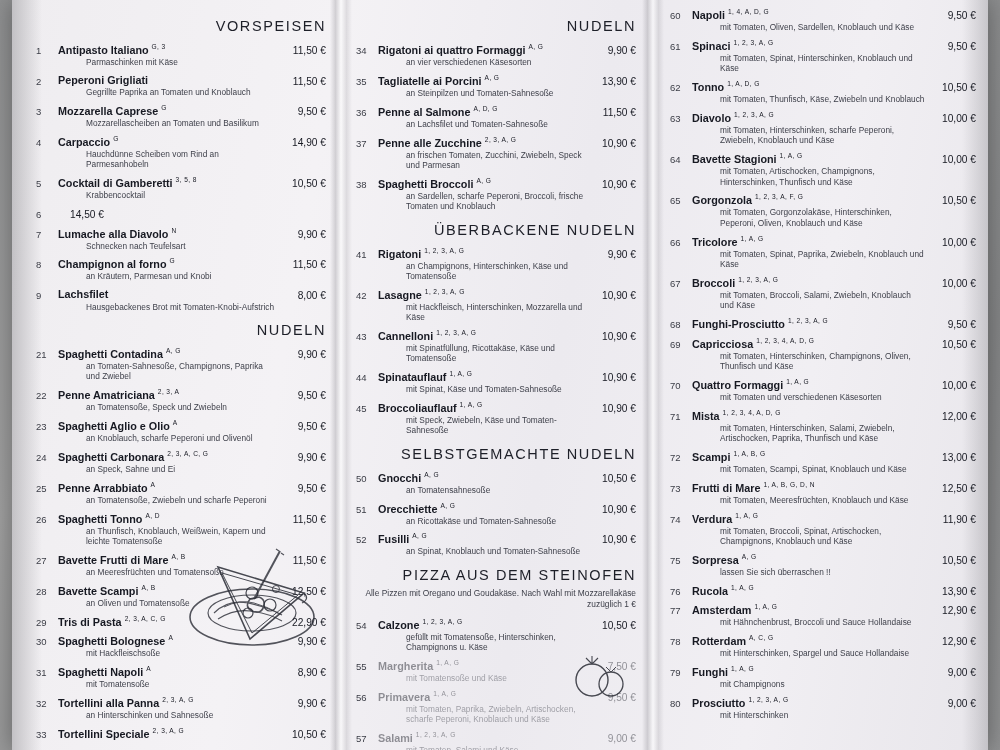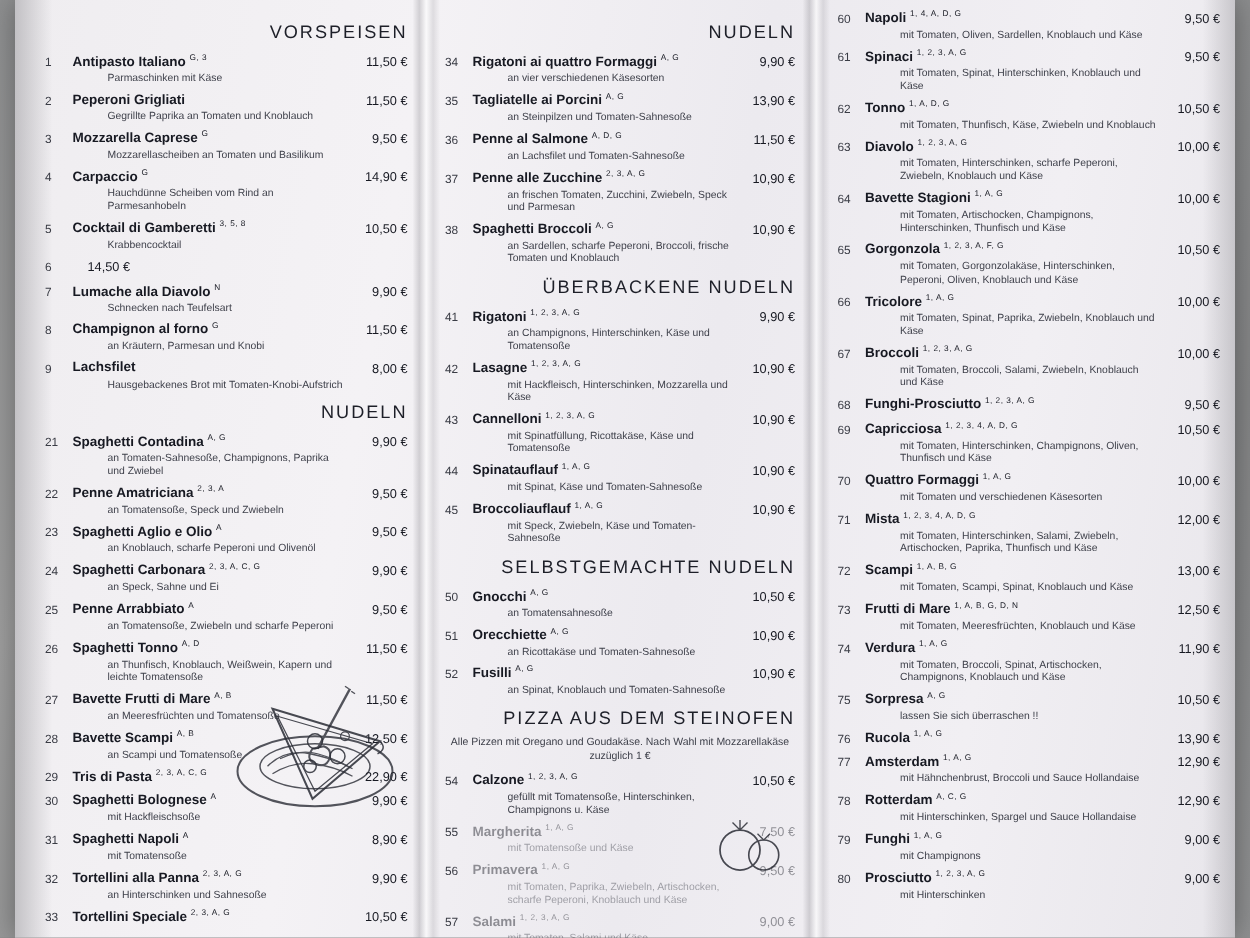--- a/index.html
+++ b/index.html
@@ -36,21 +36,21 @@
     text-align:right;font-size:14.5px;letter-spacing:1.6px;font-weight:400;
     margin:10px 0 9px 0;color:#1d1f28;text-transform:uppercase;
   }
   .item{position:relative;display:flex;margin-bottom:6.5px;}
   .num{width:22px;flex:0 0 22px;font-size:9.5px;color:#3a3c45;padding-top:2px;}
   .body{flex:1 1 auto;padding-right:4px;}
   .nm{font-size:10.8px;color:#171922;font-weight:600;line-height:1.15;}
   .nm .sup{font-size:6.6px;vertical-align:super;font-weight:400;letter-spacing:.4px;}
   .ds{font-size:8.3px;color:#3f414b;line-height:1.25;margin-top:1px;font-weight:400;padding-left:28px;}
   .pr{flex:0 0 46px;text-align:right;font-size:10.2px;color:#171922;padding-top:2px;}
-  .sub{font-size:8.4px;color:#3f414b;text-align:center;line-height:1.3;margin:-4px 0 8px 0;}
+  .sub{font-size:8.4px;color:#3f414b;text-align:right;line-height:1.3;margin:-4px 0 8px 0;}
   .faded .nm,.faded .ds,.faded .pr{opacity:.45;}
 
   
   .doodle{position:absolute;pointer-events:none;}
   .d-pasta{left:168px;top:545px;width:140px;height:110px;opacity:.8;}
   .d-pizza{left:196px;top:553px;width:105px;height:95px;opacity:.85;}
   .d-tom{left:556px;top:648px;width:60px;height:58px;opacity:.85;}
 </style>
 </head>
 <body>
@@ -187,21 +187,21 @@
         <div class="body">
           <div class="nm"><span>Bavette Frutti di Mare</span> <span class="sup">A, B</span></div>
           <div class="ds">an Meeresfrüchten und Tomatensoße</div>
         </div>
         <div class="pr">11,50 €</div>
       </div>
       <div class="item">
         <div class="num">28</div>
         <div class="body">
           <div class="nm"><span>Bavette Scampi</span> <span class="sup">A, B</span></div>
-          <div class="ds">an Scampi und Tomatensoße</div>
+          <div class="ds">an Oliven und Tomatensoße</div>
         </div>
         <div class="pr">12,50 €</div>
       </div>
       <div class="item">
         <div class="num">29</div>
         <div class="body">
           <div class="nm"><span>Tris di Pasta</span> <span class="sup">2, 3, A, C, G</span></div>
         </div>
         <div class="pr">22,90 €</div>
       </div>

